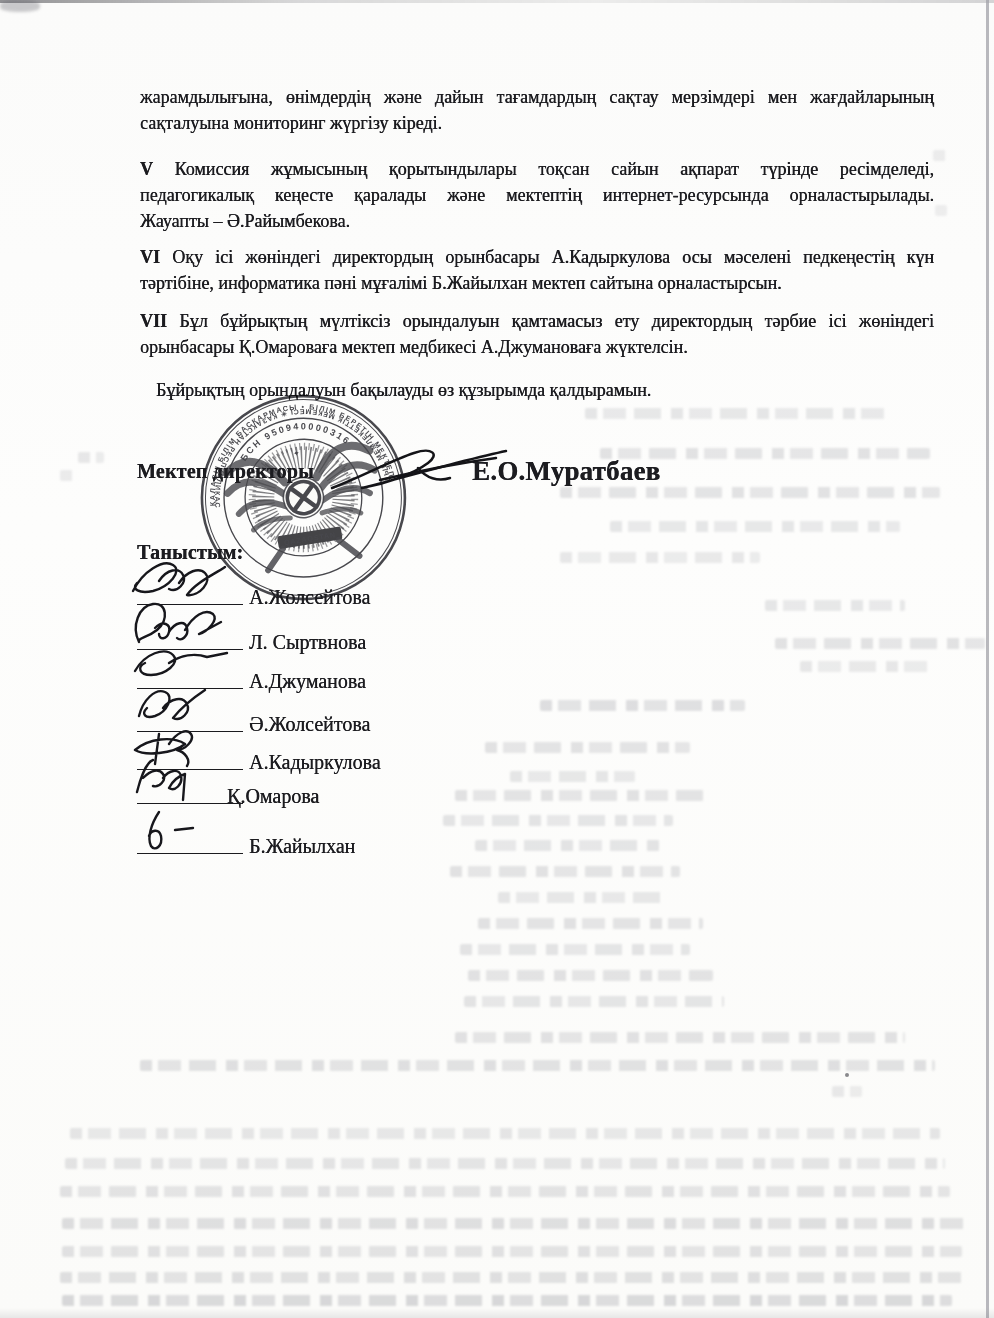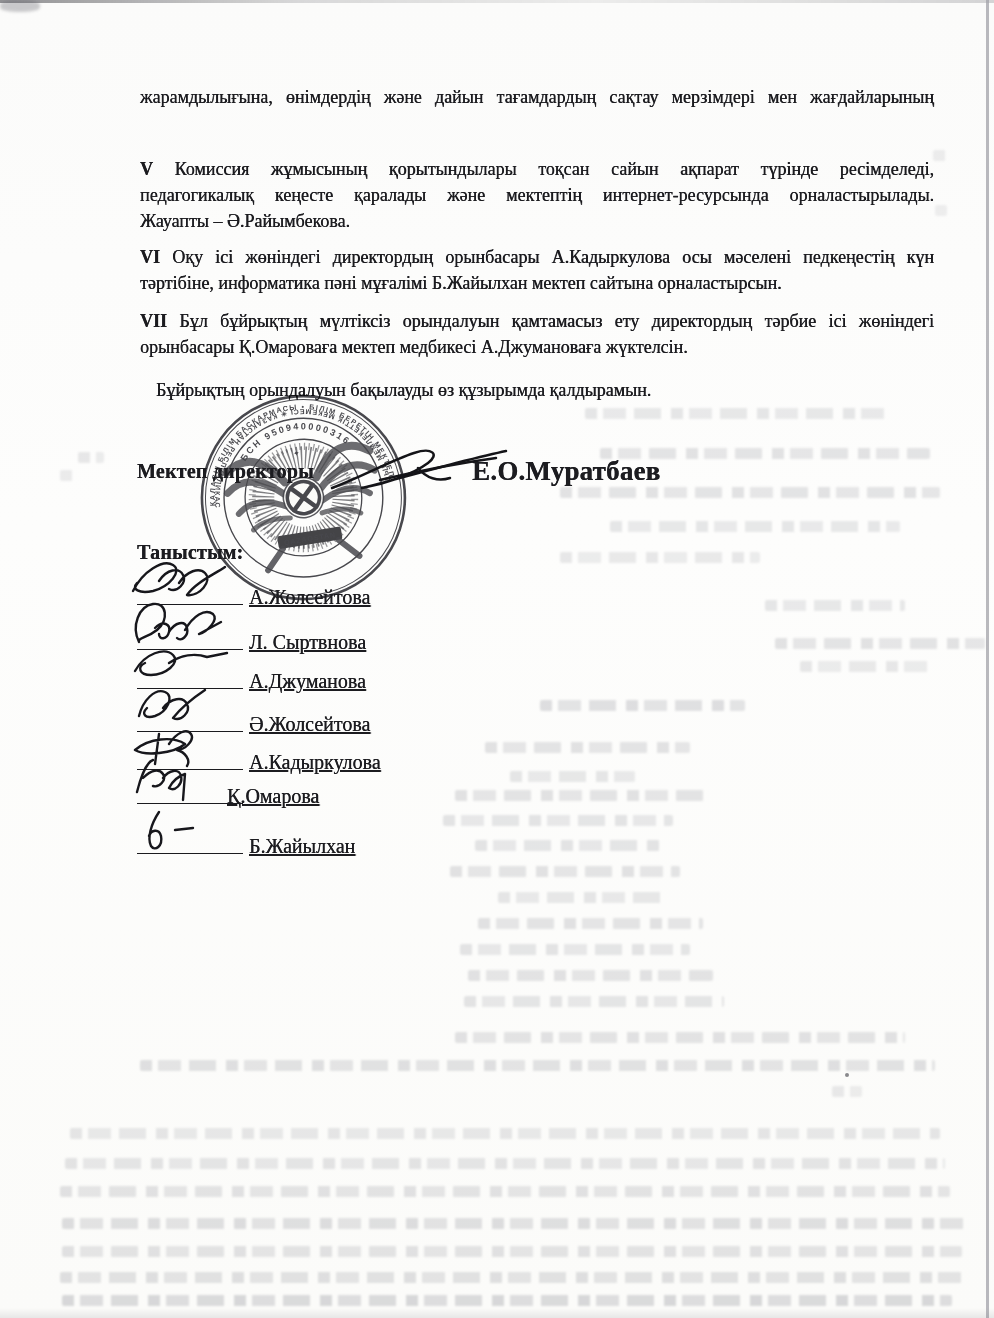--- a/index.html
+++ b/index.html
@@ -14,21 +14,21 @@
   .ln.last{text-align-last:left;}
   .num{font-weight:bold;}
   .indent{padding-left:16px;}
   
   .lbl{position:absolute;font-weight:bold;font-size:20px;letter-spacing:.2px;
        text-shadow:.3px 0 currentColor;white-space:nowrap;}
   
   .sig-row{position:absolute;left:137px;width:330px;height:56px;}
   .sig-line{position:absolute;left:0;bottom:10px;width:106px;border-bottom:1.8px solid #1b1b1f;}
   .sig-name{position:absolute;left:112px;bottom:6px;font-size:20px;white-space:nowrap;
-            text-shadow:.3px 0 currentColor;text-decoration:underline;}
+            text-shadow:.3px 0 currentColor;}
   .scrawl{position:absolute;left:-14px;bottom:2px;width:132px;height:60px;}
   .scrawl path{fill:none;stroke:#17171c;stroke-width:2.4;stroke-linecap:round;stroke-linejoin:round;}
   
   .stamp{position:absolute;left:197px;top:391px;width:214px;height:214px;
          transform:rotate(-9deg);mix-blend-mode:multiply;opacity:.9;}
   .stamp text{font-family:"Liberation Sans",sans-serif;fill:#34343a;}
   
   .dir-sig{position:absolute;left:322px;top:436px;width:192px;height:74px;z-index:6;}
   .dir-sig path{fill:none;stroke:#141418;stroke-width:2.5;stroke-linecap:round;stroke-linejoin:round;}
   
@@ -86,20 +86,21 @@
     <i class="bl" style="left:62px;top:1295px;width:890px;opacity:.40;"></i>
     <i class="bl" style="left:933px;top:150px;width:14px;opacity:.18;"></i>
     <i class="bl" style="left:935px;top:205px;width:12px;opacity:.16;"></i>
     <i class="bl" style="left:78px;top:452px;width:26px;opacity:.24;"></i>
     <i class="bl" style="left:60px;top:470px;width:18px;opacity:.20;"></i>
     <i class="dot" style="left:845px;top:1073px;"></i>
   </div>
 
   <div class="p" style="top:84px;">
     <div class="ln just"><span class="num"></span> <span>жарамдылығына, өнімдердің және дайын тағамдардың сақтау мерзімдері мен жағдайларының</span></div>
+    <div class="ln last"><span>сақталуына мониторинг жүргізу кіреді.</span></div>
   </div>
 
   <div class="p" style="top:156px;">
     <div class="ln just"><span class="num">V</span> <span>Комиссия жұмысының қорытындылары тоқсан сайын ақпарат түрінде ресімделеді,</span></div>
     <div class="ln just"><span>педагогикалық кеңесте қаралады және мектептің интернет-ресурсында орналастырылады.</span></div>
     <div class="ln last"><span>Жауапты – Ә.Райымбекова.</span></div>
   </div>
 
   <div class="p" style="top:244px;">
     <div class="ln just"><span class="num">VI</span> <span>Оқу ісі жөніндегі директордың орынбасары А.Кадыркулова осы мәселені педкеңестің күн</span></div>

